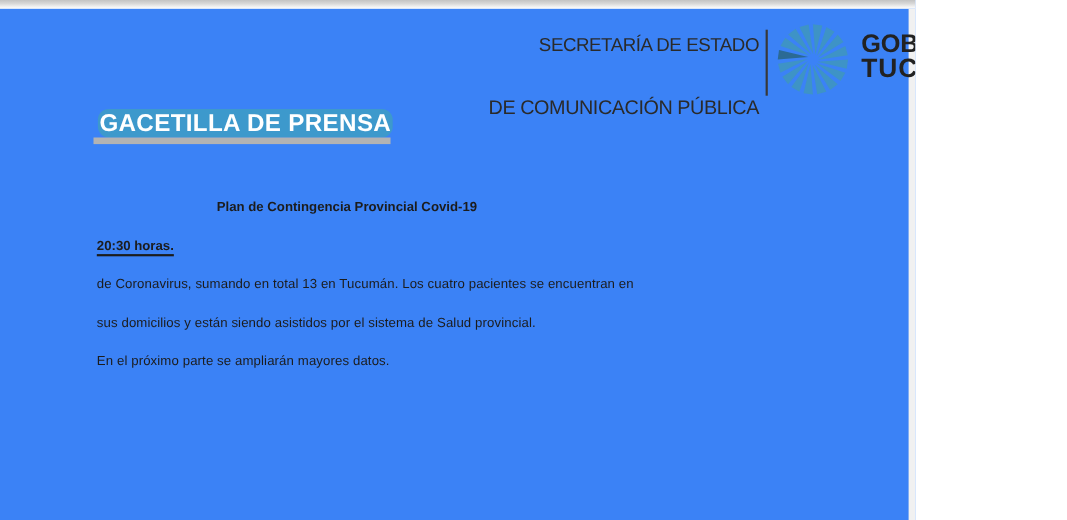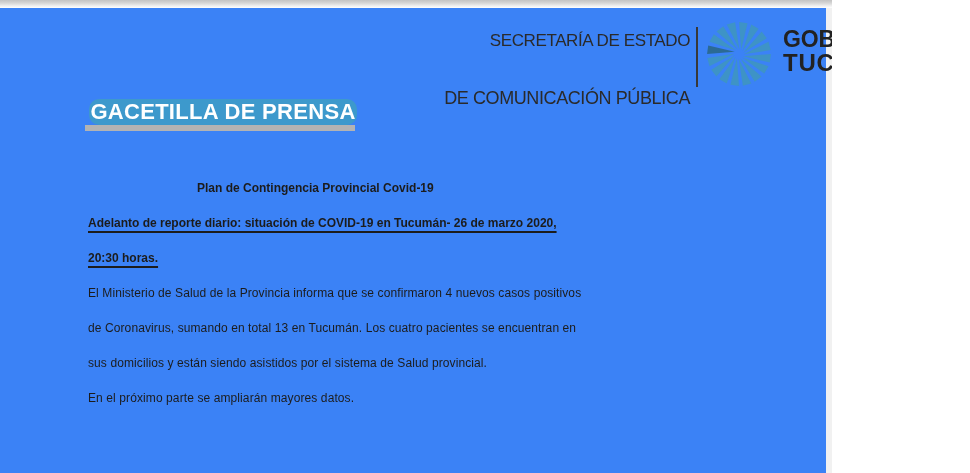--- a/index.html
+++ b/index.html
@@ -120,24 +120,20 @@
   </header>
 
   <div class="banner" style="background: rgb(61, 153, 204); border-radius: 10px;">
     <span>GACETILLA DE PRENSA</span>
   </div>
   <div class="banner-shadow"></div>
 
   <main class="doc">
     <div class="title">Plan de Contingencia Provincial Covid-19</div>
     <div class="subtitle">
-      <span class="u">Adelanto de reporte diario: situación de COVID-19 en Tucumán- 26 de marzo 2020,</span>
-    </div>
-    <div class="subtitle">
       <span class="u">20:30 horas.</span>
     </div>
-    <div class="body-line">El Ministerio de Salud de la Provincia informa que se confirmaron 4 nuevos casos positivos</div>
     <div class="body-line">de Coronavirus, sumando en total 13 en Tucumán. Los cuatro pacientes se encuentran en</div>
     <div class="body-line">sus domicilios y están siendo asistidos por el sistema de Salud provincial.</div>
     <div class="body-line">En el próximo parte se ampliarán mayores datos.</div>
   </main>
 
 </div>
 
 </body></html>

